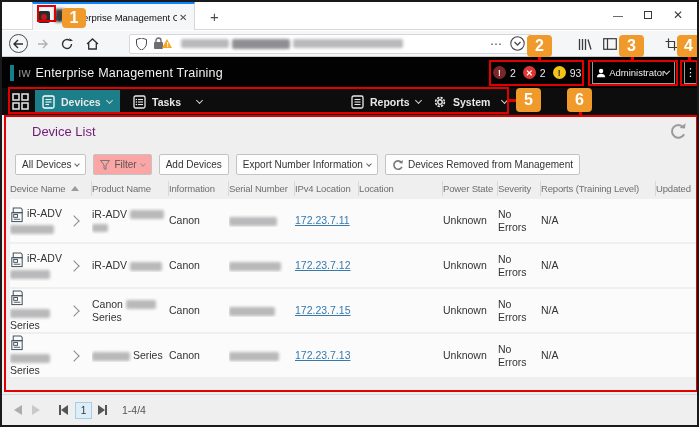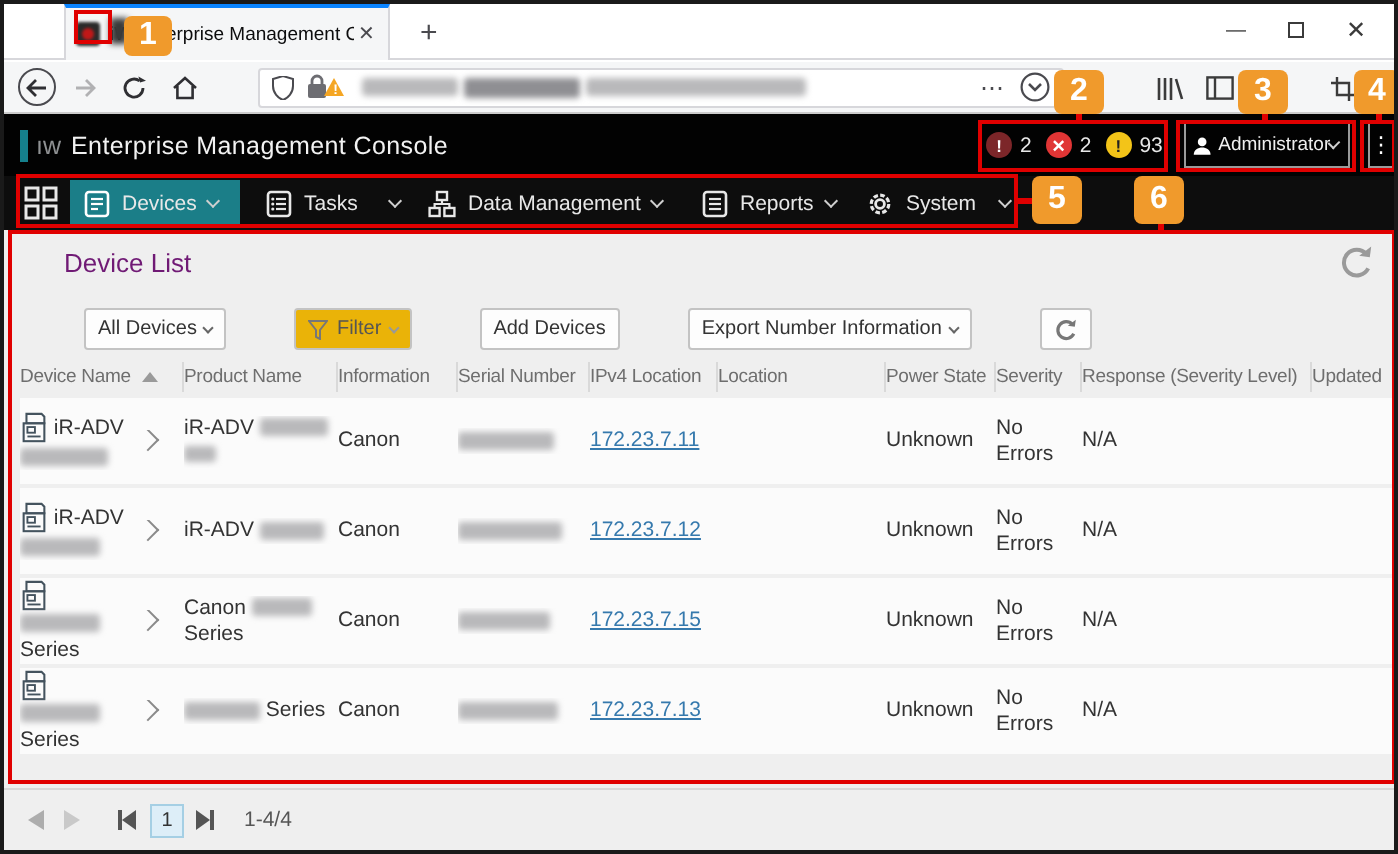--- a/index.html
+++ b/index.html
@@ -37,31 +37,31 @@
 .alerts { position:absolute; left:491px; top:9px; display:flex; align-items:center; }
 .al-ic { width:13px; height:13px; border-radius:50%; display:flex; align-items:center; justify-content:center; font-size:8.5px; font-weight:bold; flex:0 0 13px; }
 .al-cnt { color:#e8e8e8; font-size:10.5px; margin-left:4px; margin-right:7px; }
 .userbox { position:absolute; left:590px; top:4px; width:83px; height:23px; border:1px solid #9a9a9a; display:flex; align-items:center; padding:0 3px; }
 .user-label { color:#efefef; font-size:9.5px; margin-left:3px; }
 .dotsbox { position:absolute; left:682px; top:4px; width:13px; height:23px; border:1px solid #9a9a9a; display:flex; align-items:center; justify-content:center; color:#fff; font-size:11px; }
 
 
 .navbar { position:absolute; top:86px; left:0; right:0; height:27px; background:#0d0d0d; }
 .grid-ic { position:absolute; left:10px; top:5px; }
-.nav-item { position:absolute; top:2px; height:23px; display:flex; align-items:center; color:#e8e8e8; font-size:10.5px; gap:6px; padding:0 7px; }
+.nav-item { position:absolute; top:2px; height:23px; display:flex; align-items:center; color:#e8e8e8; font-size:10.5px; gap:6px; padding:0 7px;font-weight:bold; }
 .nav-item.sel { background:#1b7e88; }
 .chev { display:inline-block; width:5px; height:5px; border-right:1.4px solid #cfcfcf; border-bottom:1.4px solid #cfcfcf; transform:rotate(45deg); margin-top:-3px; }
 
 
 .content { position:absolute; top:113px; left:0; right:0; bottom:0; background:#efefef; }
 .panel-title { position:absolute; left:30px; top:9px; font-size:13px; color:#701a75; }
 .refresh { position:absolute; right:9px; top:6px; }
 .ctoolbar { position:absolute; left:13px; top:39px; display:flex; gap:7px; }
-.btn { height:21px; background:#fdfdfd; border:1px solid #c3c3c3; border-radius:2px; font-size:10px; color:#333; display:flex; align-items:center; padding:0 6px; gap:4px; white-space:nowrap;margin-left:27px; }
-.btn.dis { background:#eab308; color:#555; }
+.btn { height:21px; background:#fdfdfd; border:1px solid #c3c3c3; border-radius:2px; font-size:10px; color:#333; display:flex; align-items:center; padding:0 6px; gap:4px; white-space:nowrap; }
+.btn.dis { background:#fca5a5; color:#555; }
 .caret-g { display:inline-block; width:4px; height:4px; border-right:1.3px solid #666; border-bottom:1.3px solid #666; transform:rotate(45deg); margin-top:-2px; }
 
 
 .tgrid { display:grid; grid-template-columns:56px 26px 77px 60px 66px 64px 84px 55px 43px 115px 45px; }
 .thead { position:absolute; left:8px; right:0; top:66px; height:18px; }
 .thead .tgrid > div { font-size:9.5px; letter-spacing:-0.15px; color:#6e6e6e; border-right:1px solid #d9d9d9; padding:2px 2px 2px 0; white-space:nowrap; overflow:hidden; display:flex; align-items:center; gap:6px; }
 .thead .tgrid > div:first-child { grid-column:span 2; }
 .thead .tgrid > div:last-child { border-right:none; }
 .sort-asc { width:0; height:0; border-left:4px solid transparent; border-right:4px solid transparent; border-bottom:5px solid #9a9a9a; display:inline-block; }
 .rows { position:absolute; left:8px; right:0; top:84px; }
@@ -169,21 +169,21 @@
           <i></i>
           <i></i>
           <i></i>
         </span>
     </div>
   </div>
 
   <div class="appheader">
     <div class="logo-bar"></div>
     <div class="logo-iw">ıw</div>
-    <div class="app-title">Enterprise Management Console</div>
+    <div class="app-title">Enterprise Management Training</div>
     <div class="alerts" id="alerts">
         <span class="al-ic" style="background: rgb(124, 38, 41); color: rgb(255, 255, 255);">!</span>
         <span class="al-cnt">2</span>
         <span class="al-ic" style="background: rgb(224, 53, 53); color: rgb(255, 255, 255);">✕</span>
         <span class="al-cnt">2</span>
         <span class="al-ic" style="background: rgb(243, 196, 24); color: rgb(34, 34, 34);">!</span>
         <span class="al-cnt">93</span>
       </div>
     <div class="userbox">
       <svg width="14" height="14" viewBox="0 0 14 14">
@@ -221,30 +221,20 @@
           <line x1="5" y1="4.5" x2="10" y2="4.5" stroke="#e8e8e8" stroke-width="1.1"></line>
           <line x1="5" y1="7" x2="10" y2="7" stroke="#e8e8e8" stroke-width="1.1"></line>
           <line x1="5" y1="9.5" x2="10" y2="9.5" stroke="#e8e8e8" stroke-width="1.1"></line>
           <circle cx="3.4" cy="4.5" r="0.8" fill="#e8e8e8"></circle>
           <circle cx="3.4" cy="7" r="0.8" fill="#e8e8e8"></circle>
           <circle cx="3.4" cy="9.5" r="0.8" fill="#e8e8e8"></circle>
         </svg>
       <span>Tasks</span>
         <span class="chev" style="margin-left:10px"></span>
     </div>
-    <div class="nav-item" style="left:205px">
-      <svg width="14" height="14" viewBox="0 0 14 14">
-          <rect x="4.5" y="1" width="5" height="4" fill="none" stroke="#e8e8e8" stroke-width="1.2"></rect>
-          <rect x="0.8" y="9" width="5" height="4" fill="none" stroke="#e8e8e8" stroke-width="1.2"></rect>
-          <rect x="8.2" y="9" width="5" height="4" fill="none" stroke="#e8e8e8" stroke-width="1.2"></rect>
-          <path d="M7 5 V7 M3.3 9 V7 H10.7 V9" fill="none" stroke="#e8e8e8" stroke-width="1.1"></path>
-        </svg>
-      <span>Data Management</span>
-        <span class="chev"></span>
-    </div>
     <div class="nav-item" style="left:342px">
       <svg width="13" height="14" viewBox="0 0 13 14">
           <rect x="1" y="1" width="11" height="12" rx="1.5" fill="none" stroke="#e8e8e8" stroke-width="1.3"></rect>
           <line x1="3.5" y1="4.5" x2="9.5" y2="4.5" stroke="#e8e8e8" stroke-width="1.1"></line>
           <line x1="3.5" y1="7" x2="9.5" y2="7" stroke="#e8e8e8" stroke-width="1.1"></line>
           <line x1="3.5" y1="9.5" x2="9.5" y2="9.5" stroke="#e8e8e8" stroke-width="1.1"></line>
         </svg>
       <span>Reports</span>
         <span class="chev"></span>
     </div>
@@ -282,20 +272,21 @@
         </div>
       <div class="btn">
           <span>Export Number Information</span>
           <span class="caret-g"></span>
         </div>
       <div class="btn">
         <svg width="12" height="12" viewBox="0 0 12 12">
             <path d="M9.2 3.2 A4.2 4.2 0 1 0 9.9 7.9" fill="none" stroke="#777" stroke-width="1.6"></path>
             <path d="M6.9 3.9 L10.4 4.4 L10.9 0.9 Z" fill="#777"></path>
           </svg>
+        <span>Devices Removed from Management</span>
       </div>
     </div>
 
     <div class="thead">
       <div class="tgrid" id="theadgrid">
           <div>
             <span>Device Name</span>
             <span class="sort-asc"></span>
           </div>
           <div>
@@ -313,21 +304,21 @@
           <div>
             <span>Location</span>
           </div>
           <div>
             <span>Power State</span>
           </div>
           <div>
             <span>Severity</span>
           </div>
           <div>
-            <span>Response (Severity Level)</span>
+            <span>Reports (Training Level)</span>
           </div>
           <div>
             <span>Updated</span>
           </div>
         </div>
     </div>
 
     <div class="rows" id="rowsbox">
         <div class="trow tgrid">
           <div>

